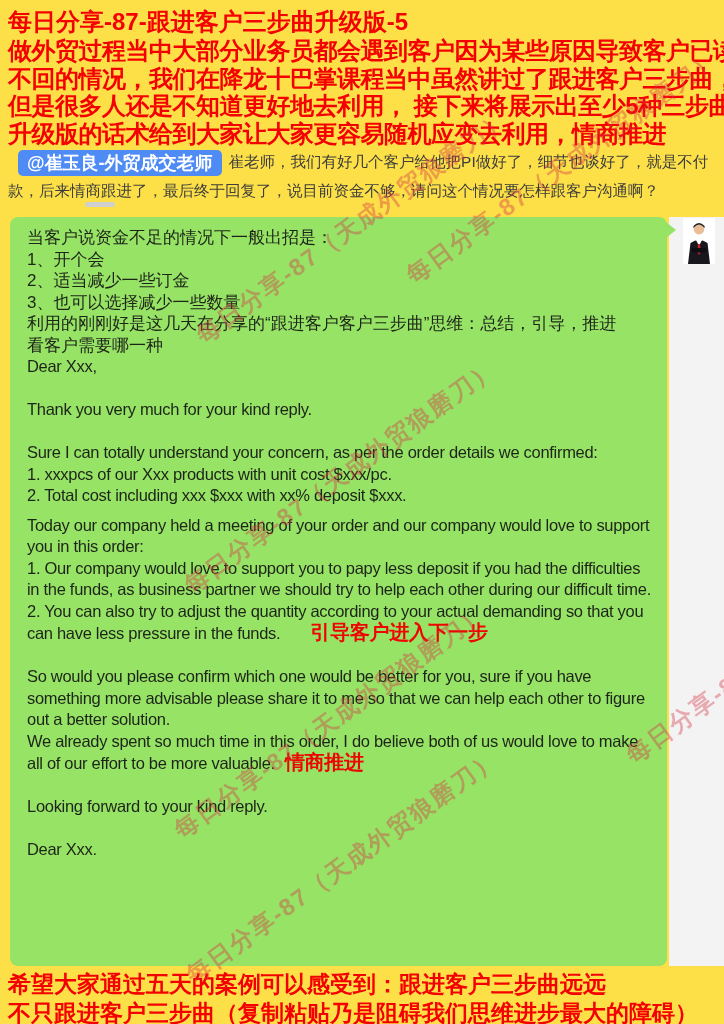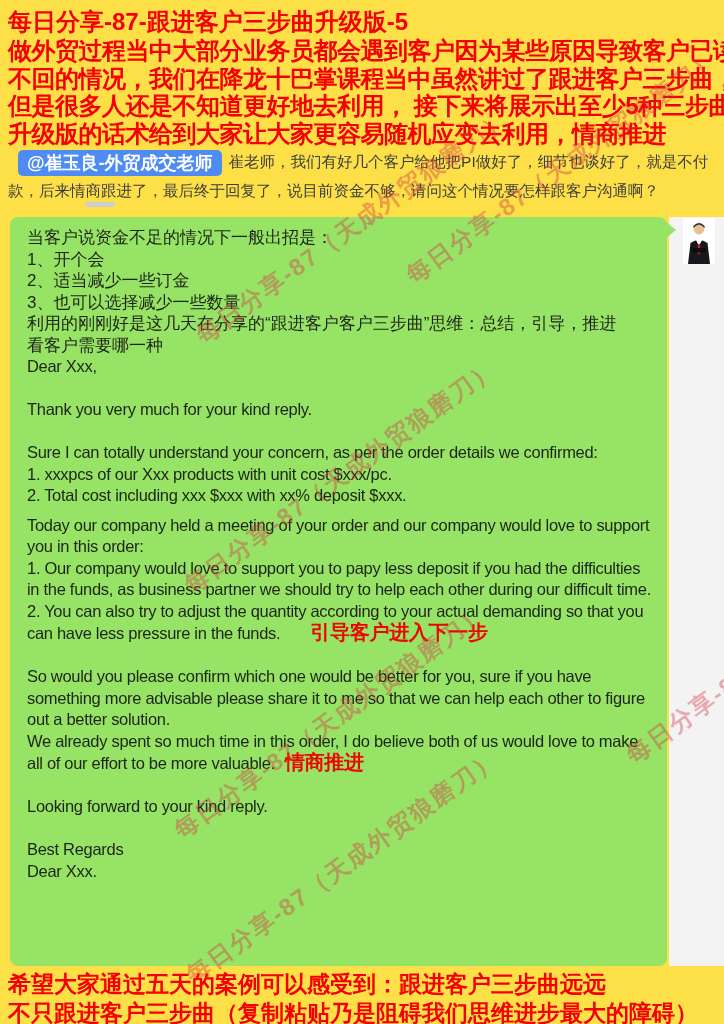--- a/index.html
+++ b/index.html
@@ -114,21 +114,20 @@
     <div style="height:8px;"></div>
     <p class="en">Today our company held a meeting of your order and our company would love to support you in this order:</p>
     <p class="en">1. Our company would love to support you to papy less deposit if you had the difficulties in the funds, as business partner we should try to help each other during our difficult time.</p>
     <p class="en"><span>2. You can also try to adjust the quantity according to your actual demanding so that you can have less pressure in the funds.</span><span class="red-note inline-note-guide">引导客户进入下一步</span></p>
     <div class="sp"></div>
     <p class="en">So would you please confirm which one would be better for you, sure if you have something more advisable please share it to me so that we can help each other to figure out a better solution.</p>
     <p class="en"><span>We already spent so much time in this order, I do believe both of us would love to make all of our effort to be more valuable.</span><span class="red-note inline-note-push">情商推进</span></p>
     <div class="sp"></div>
     <p class="en">Looking forward to your kind reply.</p>
     <div class="sp"></div>
-    <p class="en">Best Regards</p>
     <p class="en">Dear Xxx.</p>
   </div>
   <div class="bubble-tail"></div>
 
   <div class="avatar">
     <svg width="32" height="46" viewBox="0 0 32 46">
       <rect width="32" height="46" fill="#ffffff"></rect>
       <circle cx="16" cy="11" r="5.4" fill="#e9bd95"></circle>
       <path d="M10.4 10 Q16 3 21.6 10 L21.6 8 Q16 2 10.4 8 Z" fill="#26262b"></path>
       <path d="M5 46 L7.5 25 Q16 19 24.5 25 L27 46 Z" fill="#17171d"></path>

